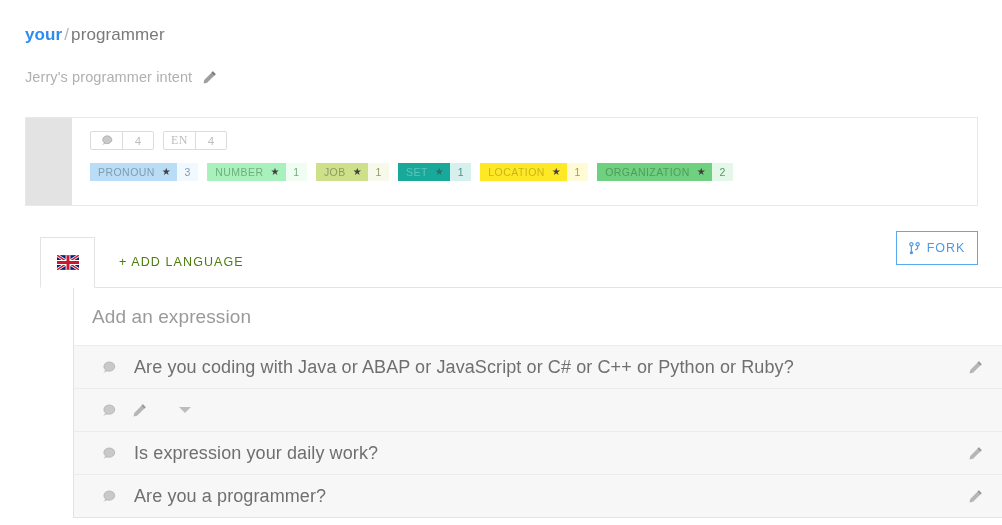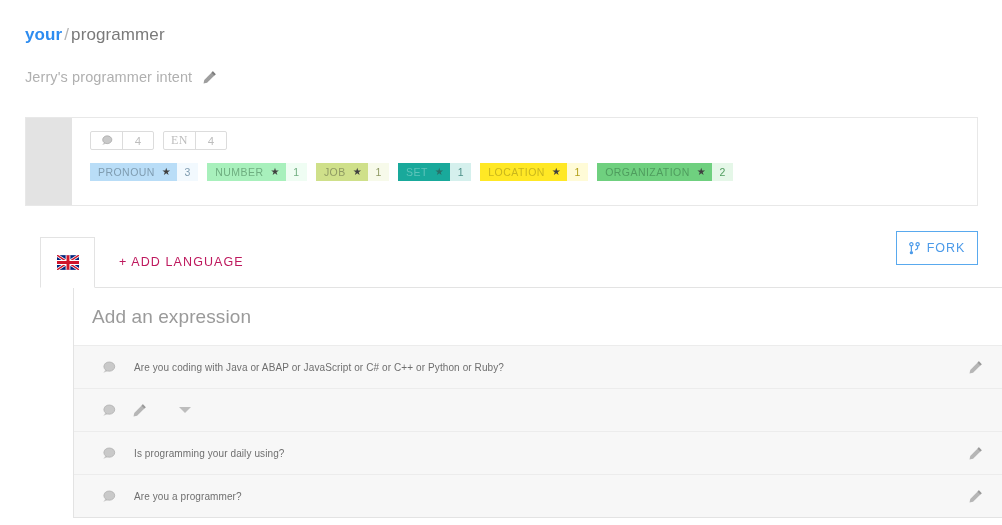--- a/index.html
+++ b/index.html
@@ -178,21 +178,21 @@
   .flag {
     width: 22px;
     height: 15px;
     display: block;
   }
   .add-language {
     height: 51px;
     line-height: 51px;
     padding: 0 18px 0 24px;
     font-size: 12.5px;
-    color: #be185d;
+    color: #4d7c0f;
     letter-spacing: 1.1px;
     white-space: nowrap;
   }
 
   
   .fork-btn {
     position: absolute;
     right: 24px;
     top: 231px;
     width: 82px;
@@ -251,21 +251,21 @@
   }
   .expr-row .bub {
     width: 14px;
     height: 13px;
     flex: 0 0 14px;
     display: block;
   }
   .expr-row .txt {
     flex: 1;
     padding-left: 18px;
-    font-size: 10px;
+    font-size: 18px;
     color: #6f6f6f;
     letter-spacing: .1px;
     white-space: nowrap;
     overflow: hidden;
   }
   .expr-row .act {
     width: 46px;
     display: flex;
     align-items: center;
     justify-content: center;
@@ -430,21 +430,21 @@
   </div>
 
   <div class="expr-row">
     <span class="bub">
       <svg viewBox="0 0 14 13" aria-hidden="true" style="width:14px;height:13px;display:block">
         <ellipse cx="7.3" cy="5.6" rx="5.4" ry="4.6" fill="#c9c9c9"></ellipse>
         <path d="M3.6 8.6 L1.4 11.8 L5.6 10.2 Z" fill="#c9c9c9"></path>
         <ellipse cx="7.3" cy="5.6" rx="5.4" ry="4.6" fill="none" stroke="#b0b0b0" stroke-width=".8"></ellipse>
       </svg>
     </span>
-    <span class="txt">Is programming your daily using?</span>
+    <span class="txt">Is expression your daily work?</span>
     <span class="act">
       <svg class="pencil-ico" viewBox="0 0 16 16" aria-hidden="true">
         <path d="M11.6 1.4 L14.6 4.4 L5.4 13.6 L1.6 14.4 L2.4 10.6 Z" fill="#b6b6b6"></path>
         <path d="M11.6 1.4 L14.6 4.4 L13.2 5.8 L10.2 2.8 Z" fill="#9a9a9a"></path>
       </svg>
     </span>
     <span class="act">
       <span class="caret"></span>
     </span>
   </div>

